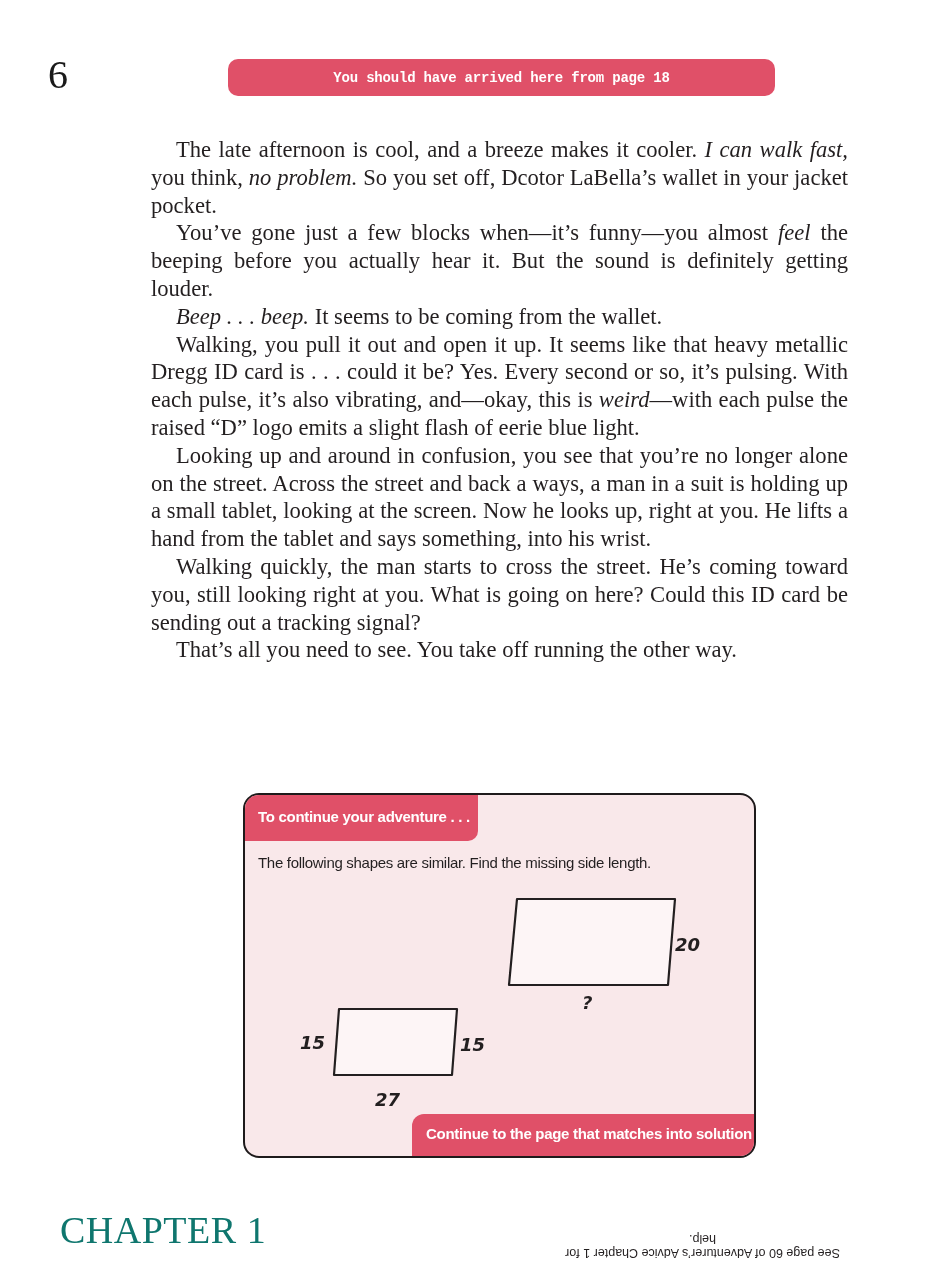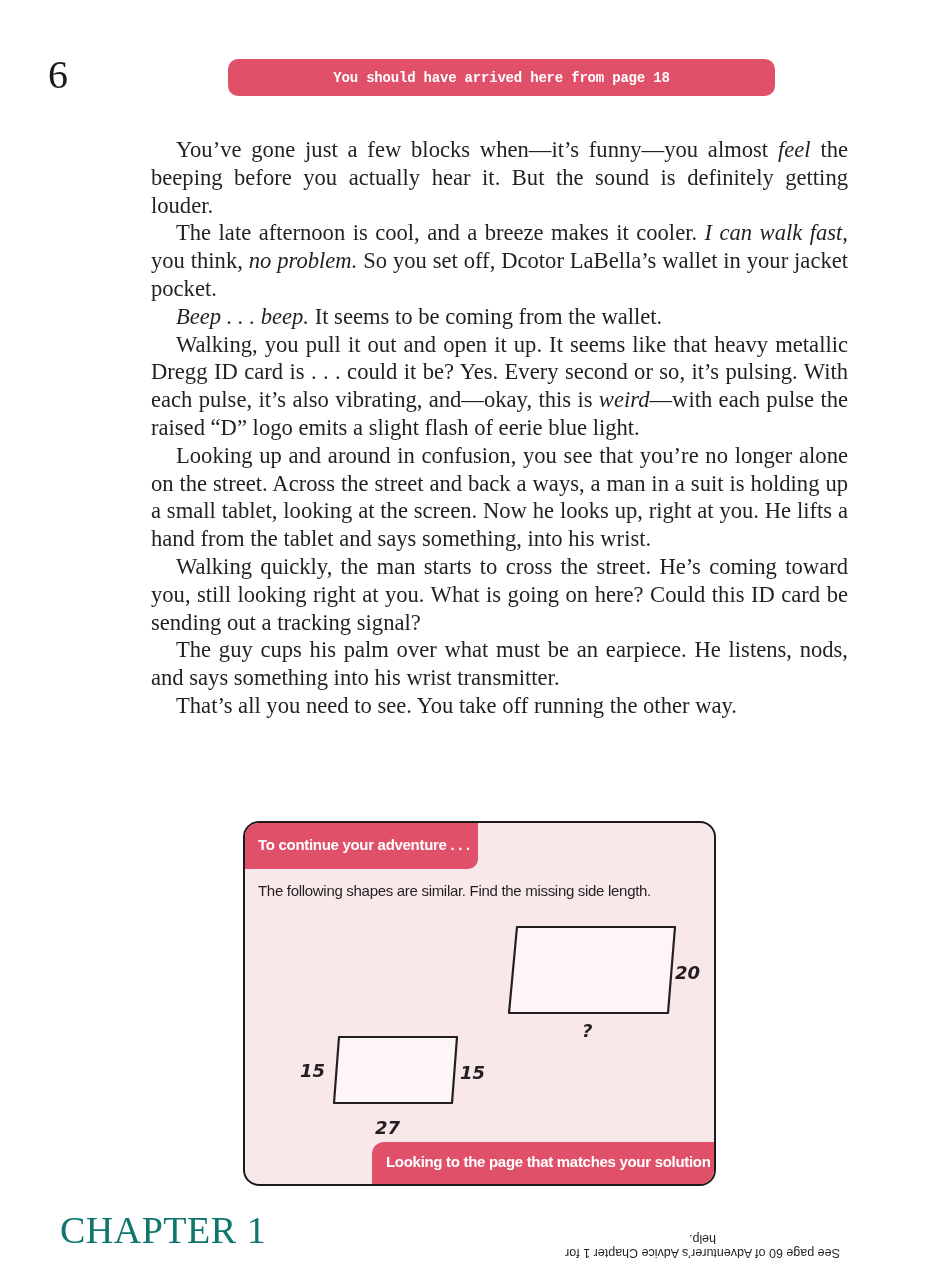--- a/index.html
+++ b/index.html
@@ -21,24 +21,23 @@
 
     .story {
       position: absolute; left: 151px; top: 136px; width: 697px;
       font-family: "Liberation Serif", serif; font-size: 22.6px; line-height: 27.8px;
       text-align: justify; color: #231f20;
     }
     .story p { text-indent: 25px; }
     .story em { font-style: italic; }
 
     .adventure-box {
-      position: absolute; left: 243px; top: 793px; width: 473px; height: 365px;
+      position: absolute; left: 243px; top: 793px; width: 513px; height: 365px;
       background: #f9e8ea; border: 2px solid #1e1a1b; border-radius: 16px;
       overflow: hidden;
-      margin-top: 28px;
     }
     .adventure-tab {
       position: absolute; left: 0; top: 0; width: 233px; height: 46px;
       background: #e05068; border-bottom-right-radius: 10px;
       color: #ffffff; font-family: "Liberation Sans", sans-serif; font-weight: bold;
       font-size: 15px; padding: 13px 0 0 13px; letter-spacing: -0.3px;
     }
     .problem-text {
       position: absolute; left: 13px; top: 59px;
       font-family: "Liberation Sans", sans-serif; font-size: 15px; color: #231f20;
@@ -69,42 +68,41 @@
   </style>
 </head>
 <body>
 
 <div class="page-number">6</div>
 <div class="arrival-banner">
   <span>You should have arrived here from page 18</span>
 </div>
 
 <div class="story" id="story">
+    <p><span>The late afternoon is cool, and a breeze makes it cooler. </span><em>I can walk fast,</em><span> you think, </span><em>no problem.</em><span> So you set off, Dcotor LaBella’s wallet in your jacket pocket.</span></p>
     <p><span>You’ve gone just a few blocks when—it’s funny—you almost </span><em>feel</em><span> the beeping before you actually hear it. But the sound is definitely getting louder.</span></p>
-    <p><span>The late afternoon is cool, and a breeze makes it cooler. </span><em>I can walk fast,</em><span> you think, </span><em>no problem.</em><span> So you set off, Dcotor LaBella’s wallet in your jacket pocket.</span></p>
     <p><em>Beep . . . beep.</em><span> It seems to be coming from the wallet.</span></p>
     <p><span>Walking, you pull it out and open it up. It seems like that heavy metallic Dregg ID card is . . . could it be? Yes. Every second or so, it’s pulsing. With each pulse, it’s also vibrating, and—okay, this is </span><em>weird</em><span>—with each pulse the raised “D” logo emits a slight flash of eerie blue light.</span></p>
     <p><span>Looking up and around in confusion, you see that you’re no longer alone on the street. Across the street and back a ways, a man in a suit is holding up a small tablet, looking at the screen. Now he looks up, right at you. He lifts a hand from the tablet and says something, into his wrist.</span></p>
     <p><span>Walking quickly, the man starts to cross the street. He’s coming toward you, still looking right at you. What is going on here? Could this ID card be sending out a tracking signal?</span></p>
-    <p><span>The guy cups his palm over what must be an earpiece. He listens, nods, and says something into his wrist transmitter.</span></p>
     <p><span>That’s all you need to see. You take off running the other way.</span></p>
   </div>
 
 <div class="adventure-box">
   <div class="adventure-tab">To continue your adventure . . .</div>
   <div class="problem-text">The following shapes are similar. Find the missing side length.</div>
 
   <svg class="figure" viewBox="0 0 513 365">
     <polygon points="272,104 430,104 423,190 264,190" fill="#fdf5f6" stroke="#231f20" stroke-width="2.2" stroke-linejoin="round"></polygon>
     <text class="lbl" x="430" y="156">20</text>
     <text class="lbl" x="337" y="214">?</text>
 
     <polygon points="94,214 212,214 207,280 89,280" fill="#fdf5f6" stroke="#231f20" stroke-width="2.2" stroke-linejoin="round"></polygon>
     <text class="lbl" x="55" y="254">15</text>
     <text class="lbl" x="215" y="256">15</text>
     <text class="lbl" x="130" y="311">27</text>
   </svg>
 
-  <div class="continue-tab">Looking to the page that matches your solution</div>
+  <div class="continue-tab">Continue to the page that matches into solution</div>
 </div>
 
 <div class="chapter-label">CHAPTER 1</div>
 <div class="help-note">See page 60 of Adventurer’s Advice Chapter 1 for help.</div>
 
 </body></html>

